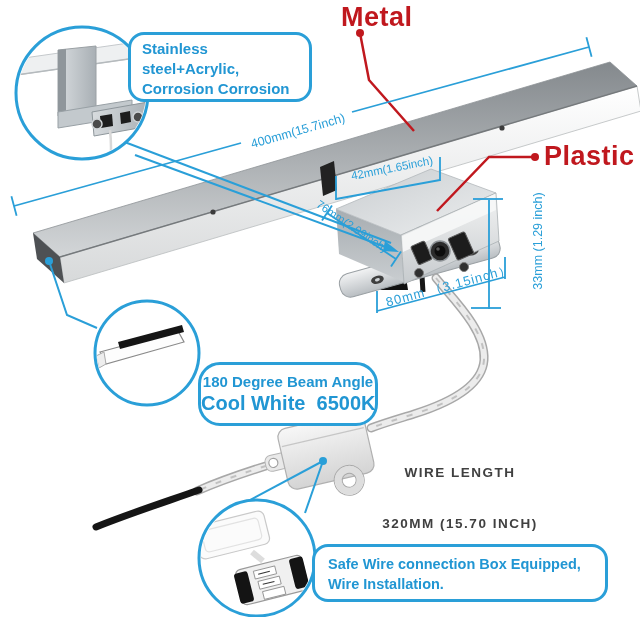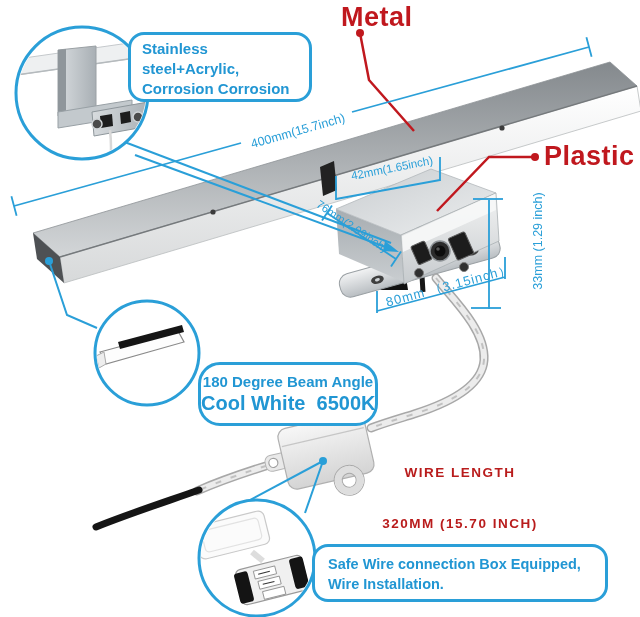--- a/index.html
+++ b/index.html
@@ -18,21 +18,21 @@
   #callout-beam .b2{font-size:20px;line-height:22px;white-space:pre;}
   #callout-wirebox{left:312px;top:544px;width:296px;height:58px;border-radius:16px;padding:7px 0 0 13px;}
   #callout-wirebox .cl-line{font-size:14.5px;}
   #metal-label{left:341px;top:2px;}
   #plastic-label{left:544px;top:141px;}
   #dim-length{left:237px;top:124px;width:122px;text-align:center;font-size:12.5px;transform:rotate(-16deg);}
   #dim-topwidth{left:338px;top:162px;width:108px;text-align:center;font-size:11.5px;transform:rotate(-11deg);}
   #dim-depth{left:321px;top:198px;font-size:11.5px;transform:rotate(34deg);transform-origin:left top;}
   #dim-height{left:473px;top:234px;width:130px;text-align:center;font-size:12.5px;transform:rotate(-90deg);}
   #dim-basewidth{left:383px;top:277px;width:132px;text-align:center;font-size:13px;letter-spacing:1px;transform:rotate(-15deg);}
-  #wire-length{left:370px;top:430px;width:180px;text-align:center;color:#b91c1c;font-weight:bold;
+  #wire-length{left:370px;top:430px;width:180px;text-align:center;color:#404040;font-weight:bold;
                font-size:13.5px;letter-spacing:1.5px;line-height:17px;}
 </style>
 </head>
 <body>
 
 <div class="stage">
 
 <svg width="640" height="617" viewBox="0 0 640 617">
   <defs>
     <linearGradient id="gTop" x1="0" y1="0" x2="0" y2="1">

